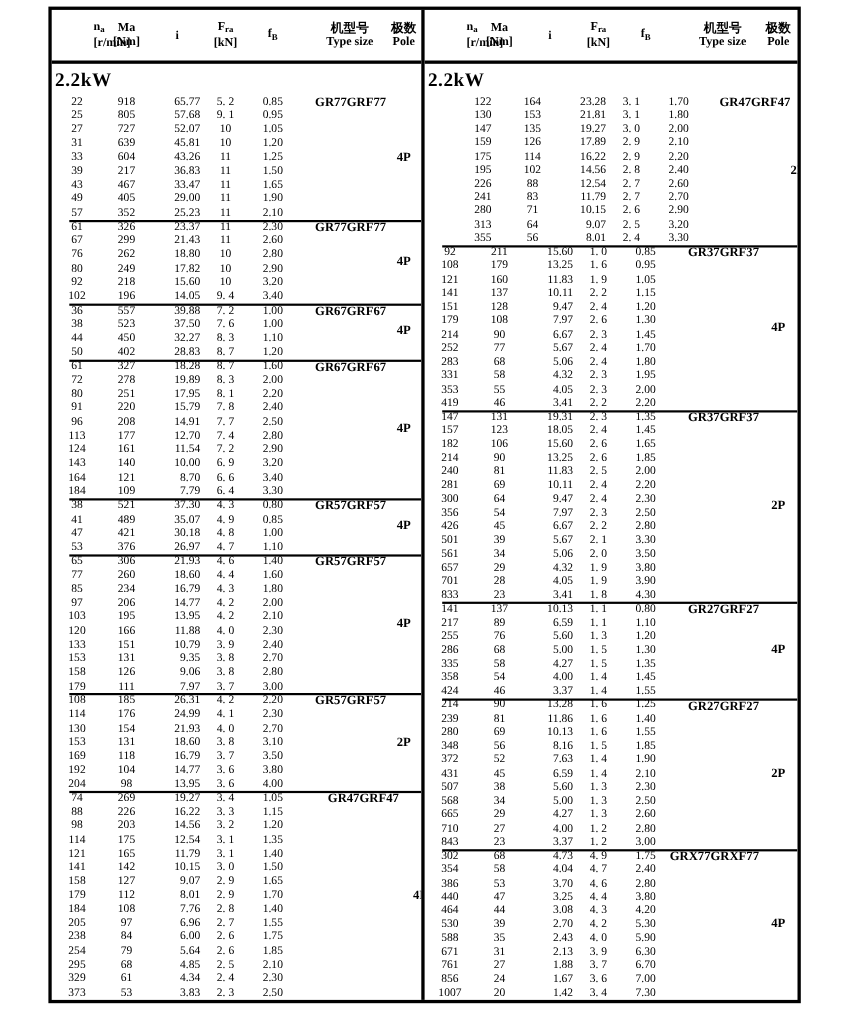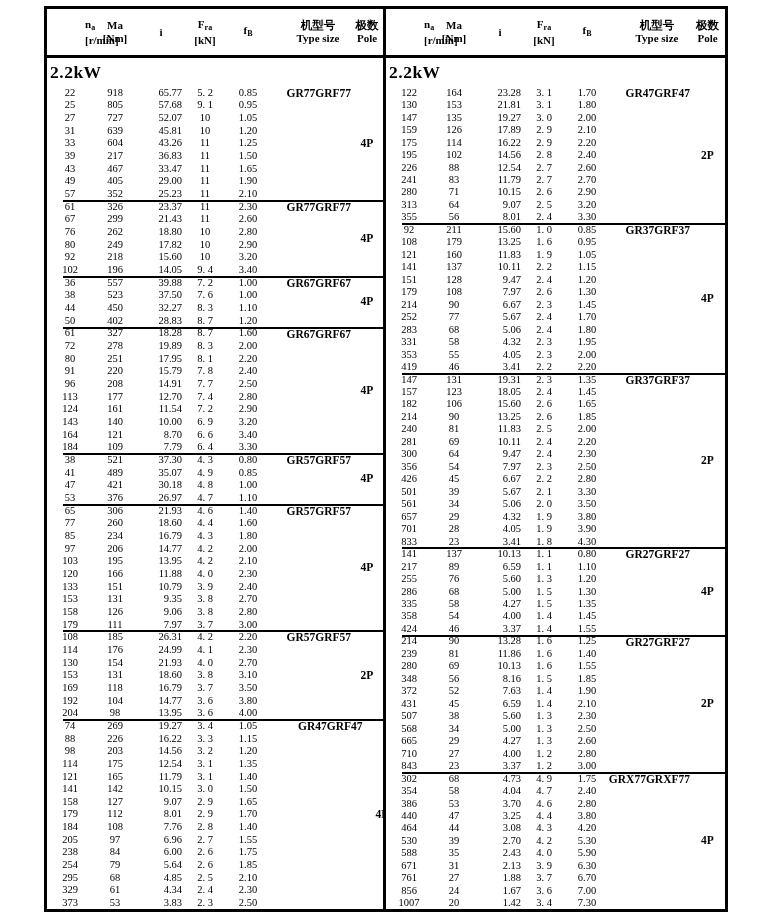--- a/index.html
+++ b/index.html
@@ -244,21 +244,21 @@
         </div>
         <div class="hcell h-pole">
           <div class="cjk">极数</div>
           <div>Pole</div>
         </div>
       </div>
       <div class="kw-row">
         <span class="kw">2.2kW</span>
       </div>
       <div class="data-area" id="right-data">
-          <div class="section" style="flex-grow: 11;">
+          <div class="section" style="flex-grow: 11; margin-left: 30px;">
             <div class="rows">
               <div class="row"><span class="cell c-na">122</span><span class="cell c-ma">164</span><span class="cell c-i">23.28</span><span class="cell c-fra">3. 1</span><span class="cell c-fb">1.70</span></div>
               <div class="row"><span class="cell c-na">130</span><span class="cell c-ma">153</span><span class="cell c-i">21.81</span><span class="cell c-fra">3. 1</span><span class="cell c-fb">1.80</span></div>
               <div class="row"><span class="cell c-na">147</span><span class="cell c-ma">135</span><span class="cell c-i">19.27</span><span class="cell c-fra">3. 0</span><span class="cell c-fb">2.00</span></div>
               <div class="row"><span class="cell c-na">159</span><span class="cell c-ma">126</span><span class="cell c-i">17.89</span><span class="cell c-fra">2. 9</span><span class="cell c-fb">2.10</span></div>
               <div class="row"><span class="cell c-na">175</span><span class="cell c-ma">114</span><span class="cell c-i">16.22</span><span class="cell c-fra">2. 9</span><span class="cell c-fb">2.20</span></div>
               <div class="row"><span class="cell c-na">195</span><span class="cell c-ma">102</span><span class="cell c-i">14.56</span><span class="cell c-fra">2. 8</span><span class="cell c-fb">2.40</span></div>
               <div class="row"><span class="cell c-na">226</span><span class="cell c-ma">88</span><span class="cell c-i">12.54</span><span class="cell c-fra">2. 7</span><span class="cell c-fb">2.60</span></div>
               <div class="row"><span class="cell c-na">241</span><span class="cell c-ma">83</span><span class="cell c-i">11.79</span><span class="cell c-fra">2. 7</span><span class="cell c-fb">2.70</span></div>
               <div class="row"><span class="cell c-na">280</span><span class="cell c-ma">71</span><span class="cell c-i">10.15</span><span class="cell c-fra">2. 6</span><span class="cell c-fb">2.90</span></div>

